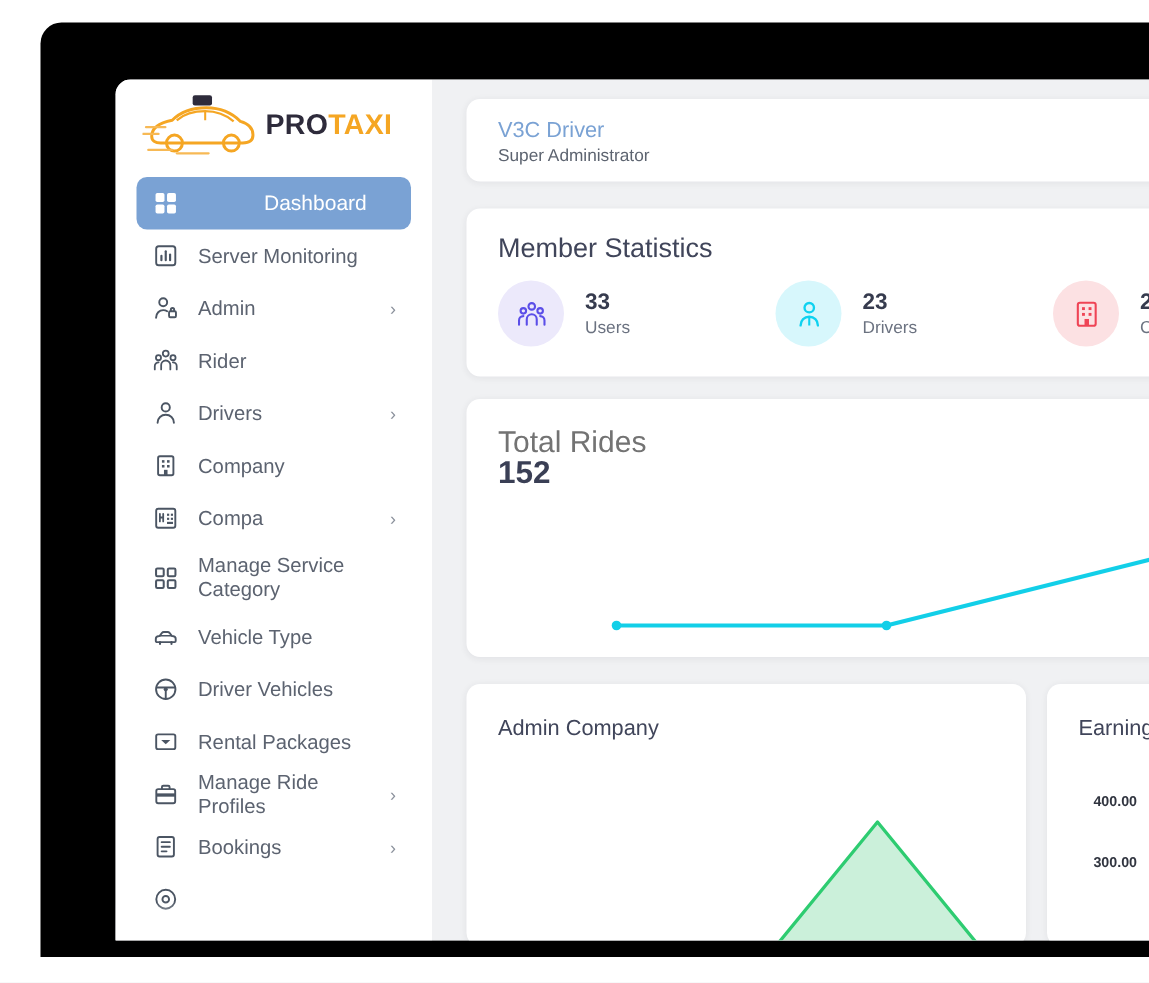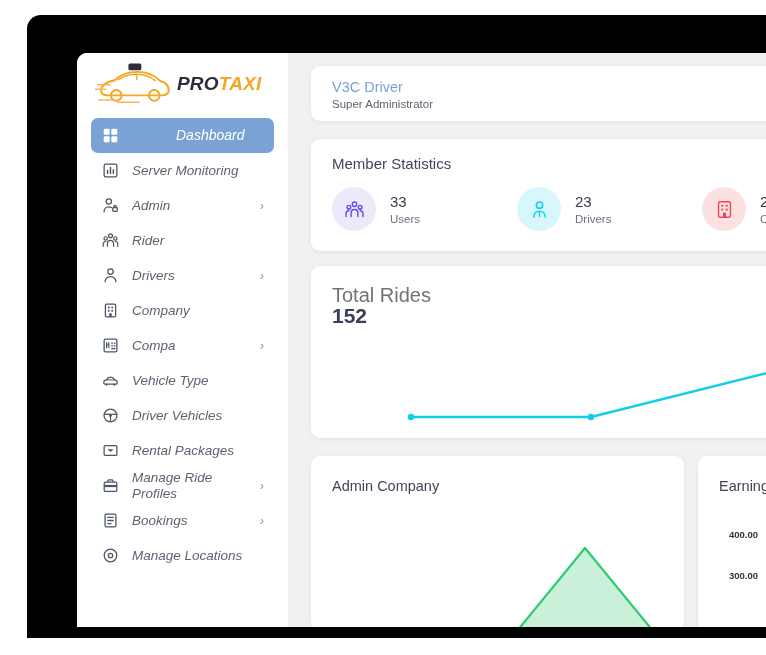--- a/index.html
+++ b/index.html
@@ -17,21 +17,21 @@
     background:#000000;border-radius:14px 0 0 0;
   }
   .screen{
     position:absolute;left:50px;top:38px;width:740px;height:574px;
     background:#f0f1f3;overflow:hidden;border-radius:10px 0 0 0;
   }
 
   
   .sidebar{
     position:absolute;left:0;top:0;width:211px;height:574px;
-    background:#ffffff;overflow:hidden;font-style:italic;
+    background:#ffffff;overflow:hidden;
   }
   .logo-wrap{
     height:62px;display:flex;align-items:center;padding-left:18px;box-sizing:border-box;
   }
   .logo-car{width:76px;height:44px;flex:0 0 auto;}
   .logo-text{
     margin-left:6px;font-size:19px;font-weight:bold;letter-spacing:.2px;
     font-family:"Liberation Sans", sans-serif;
   }
   .logo-pro{color:#2e2b3b;}
@@ -78,28 +78,28 @@
   .card-profile{left:23px;top:13px;width:560px;height:55px;}
   .profile-name{
     position:absolute;left:21px;top:13px;font-size:14.5px;color:#7aa2d4;font-weight:normal;
   }
   .profile-role{
     position:absolute;left:21px;top:32px;font-size:11.5px;color:#5d6470;
   }
 
   
   .card-stats{left:23px;top:86px;width:560px;height:112px;}
-  .stats-title{position:absolute;left:21px;top:16px;font-size:15px;color:#40455a;}
+  .stats-title{position:absolute;left:21px;top:16px;font-size:18px;color:#40455a;}
   .stat{position:absolute;top:48px;display:flex;align-items:center;}
   .stat-circle{
     width:44px;height:44px;border-radius:50%;
     display:flex;align-items:center;justify-content:center;flex:0 0 44px;
   }
   .stat-meta{margin-left:14px;}
-  .stat-value{font-size:15px;font-weight:normal;color:#363b4e;line-height:1.15;}
+  .stat-value{font-size:15px;font-weight:bold;color:#363b4e;line-height:1.15;}
   .stat-label{font-size:11.5px;color:#6b7280;margin-top:3px;white-space:nowrap;}
 
   
   .card-rides{left:23px;top:213px;width:560px;height:172px;}
   .rides-title{position:absolute;left:21px;top:18px;font-size:20px;color:#737373;}
   .rides-value{position:absolute;left:21px;top:38px;font-size:21px;font-weight:bold;color:#3a3f55;}
   .rides-chart{position:absolute;left:0;top:62px;width:560px;height:110px;}
 
   
   .card-admin{left:23px;top:403px;width:373px;height:175px;}
@@ -226,20 +226,31 @@
                 <rect x="14" y="6.4" width="1.7" height="1.7" fill="currentColor" stroke="none"></rect>
                 <rect x="11" y="9.6" width="1.7" height="1.7" fill="currentColor" stroke="none"></rect>
                 <rect x="14" y="9.6" width="1.7" height="1.7" fill="currentColor" stroke="none"></rect>
                 <rect x="11" y="12.8" width="4.7" height="1.7" fill="currentColor" stroke="none"></rect>
               </svg>
             </span>
             <span class="nav-label">Compa</span>
             <span class="chev">›</span>
           </div>
 
+          <div class="nav-item tall">
+            <span class="ico">
+              <svg viewBox="0 0 20 20" width="17" height="17" fill="none" stroke="currentColor" stroke-width="1.6">
+                <rect x="2.4" y="2.4" width="6" height="6" rx="1"></rect>
+                  <rect x="11.6" y="2.4" width="6" height="6" rx="1"></rect>
+                <rect x="2.4" y="11.6" width="6" height="6" rx="1"></rect>
+                  <rect x="11.6" y="11.6" width="6" height="6" rx="1"></rect>
+              </svg>
+            </span>
+            <span class="nav-label">Manage Service Category</span>
+          </div>
 
           <div class="nav-item">
             <span class="ico">
               <svg viewBox="0 0 20 20" width="17" height="17" fill="none" stroke="currentColor" stroke-width="1.5">
                 <path d="M2.2 13.3v-1.6c0-1 .7-1.9 1.7-2.1l1.4-.3 1.6-2.2c.4-.5 1-.8 1.6-.8h3c.6 0 1.2.3 1.6.8l1.6 2.2 1.4.3c1 .2 1.7 1.1 1.7 2.1v1.6c0 .5-.4.9-.9.9H3.1a.9.9 0 0 1-.9-.9Z"></path>
                 <path d="M5.3 9.3h9.4" stroke-width="1.2"></path>
                 <line x1="5.5" y1="15.6" x2="5.5" y2="14.2" stroke-width="1.6" stroke-linecap="round"></line>
                 <line x1="14.5" y1="15.6" x2="14.5" y2="14.2" stroke-width="1.6" stroke-linecap="round"></line>
               </svg>
             </span>
@@ -293,21 +304,20 @@
             <span class="chev">›</span>
           </div>
 
           <div class="nav-item">
             <span class="ico">
               <svg viewBox="0 0 20 20" width="17" height="17" fill="none" stroke="currentColor" stroke-width="1.5">
                 <circle cx="10" cy="10" r="7.4"></circle>
                 <circle cx="10" cy="10" r="2.6"></circle>
               </svg>
             </span>
-            <span class="nav-label">Manage Locations</span>
           </div>
 
         </div>
         <div class="nav-fade"></div>
       </div>
 
       <div class="main">
 
         <div class="card card-profile">
           <div class="profile-name">V3C Driver</div>

